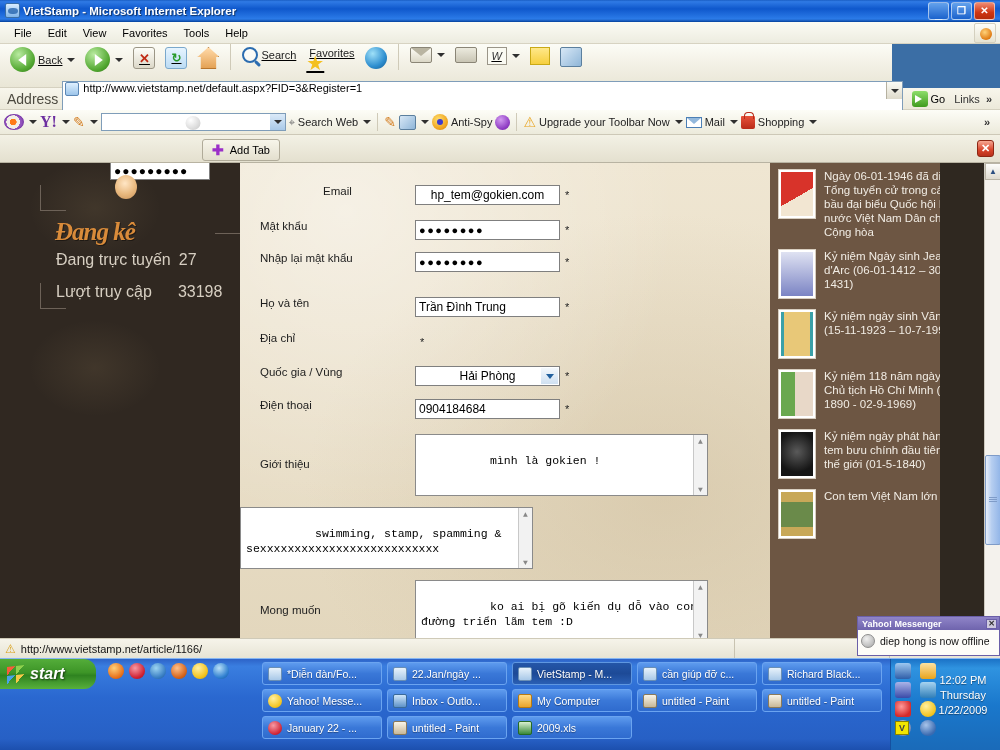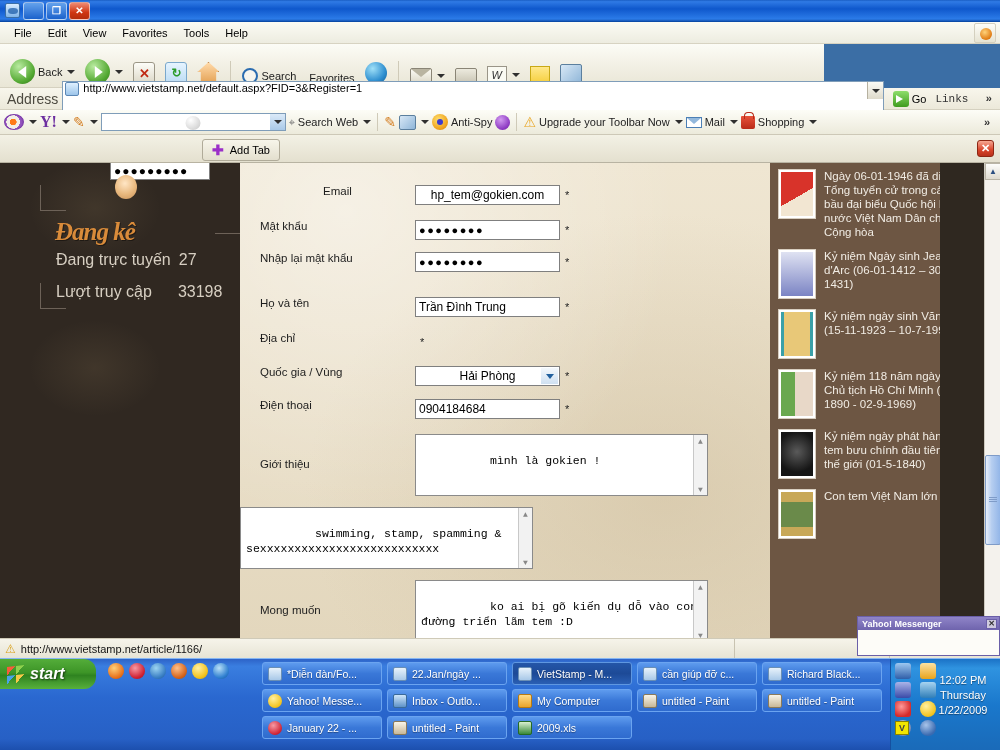--- a/index.html
+++ b/index.html
@@ -61,24 +61,25 @@
     border: 1px solid #d4d0bf; border-radius: 2px;
   }
   .ie-logo::after {
     content:""; position:absolute; left:5px; top:4px; width:12px;height:12px;
     border-radius:50%;
     background: radial-gradient(circle at 40% 35%, #ffd27a, #e07b12 70%, #b2570a);
   }
 
   
   .toolbar {
-    position: absolute; left: 0; top: 44px; width: 824px; height: 44px;
+    position: absolute; left: 0; top: 44px; width: 892px; height: 44px;
     background: linear-gradient(to bottom,#fcfcf6 0%,#f3f1e6 45%,#e9e6d6 100%);
-    display: flex; align-items: flex-end; padding-left: 6px; gap: 2px;
+    display: flex; align-items: flex-start; padding-left: 6px; gap: 2px;
     border-bottom: 1px solid #d5d1c0;
+    text-decoration: underline;
   }
   .tbtn { display: flex; align-items: center; gap: 3px; padding: 3px 4px; border-radius: 3px; white-space: nowrap; }
   .tbtn .lbl { font-size: 11px; color: #1b1b1b; }
   .circ { width: 25px; height: 25px; border-radius: 50%; position: relative; flex: 0 0 auto; }
   .circ.back { background: radial-gradient(circle at 35% 30%, #b9eba0, #53a832 65%, #2e7216); }
   .circ.fwd  { background: radial-gradient(circle at 35% 30%, #b9eba0, #53a832 65%, #2e7216); }
   .arrowL, .arrowR {
     position: absolute; left: 50%; top: 50%; width: 0; height: 0;
     border-top: 6px solid transparent; border-bottom: 6px solid transparent;
   }
@@ -116,21 +117,21 @@
   .addrinput {
     flex: 1 1 auto; height: 35px; background: #fff; border: 1px solid #7f9db9;
     display: flex; align-items: flex-start; gap: 4px; padding: 0 2px; position: relative;
   }
   .pageicon { width: 14px; height: 14px; background: linear-gradient(to bottom,#dff0ff,#9dc5ea); border:1px solid #5b87b5; border-radius:2px; flex:0 0 auto;}
   .addrtext { font-size: 11px; color: #000; white-space: nowrap; overflow: hidden; }
   .addrdrop { position:absolute; right:0; top:0; width:16px; height:17px; background: linear-gradient(to bottom,#fbfbf5,#dedacb); border-left:1px solid #b6b1a0; display:flex;align-items:center;justify-content:center;}
   .gobtn { display:flex; align-items:center; gap:3px; padding:1px 5px; }
   .goarrow { width:16px;height:16px;border-radius:3px;background:linear-gradient(to bottom,#8ede6b,#3f9b1e); position:relative;}
   .goarrow::after{content:"";position:absolute;left:3px;top:4px;width:0;height:0;border-top:4px solid transparent;border-bottom:4px solid transparent;border-left:7px solid #fff;}
-  .links { display:flex; align-items:center; gap:17px; padding-right:4px; font-size:11px;color:#333;font-family:Liberation Mono, monospace;}
+  .links { display:flex; align-items:center; gap:6px; padding-right:4px; font-size:11px;color:#333;}
 
   
   .ytb {
     position: absolute; left: 0; top: 110px; width: 1000px; height: 25px;
     background: linear-gradient(to bottom,#fdfdf7,#eceadb);
     display: flex; align-items: center; gap: 3px; padding: 0 4px;
     border-bottom: 1px solid #cdc8b7; font-size: 11px; color:#222;
   }
   .yeye { width:20px;height:16px;border-radius:50%;
     background: radial-gradient(circle at 45% 50%, #ff7a18 0%, #ff7a18 28%, #f2efe6 29%, #f2efe6 55%, #9a5cc4 56%, #7a3aa8 100%);
@@ -376,20 +377,21 @@
     display:flex;align-items:center;justify-content:center; font-weight:bold;
   }
 </style>
 </head>
 <body>
 
 <div class="app">
 
   <div class="titlebar">
     <div class="title-ico"></div>
+    <div class="title-text">VietStamp - Microsoft Internet Explorer</div>
     <div class="winbtns">
       <div class="wbtn min">
           <span class="glyph">_</span>
         </div>
       <div class="wbtn">
           <span class="glyph">❐</span>
         </div>
       <div class="wbtn close">
           <span class="glyph">✕</span>
         </div>
@@ -690,20 +692,24 @@
     <span>http://www.vietstamp.net/article/1166/</span>
     <span class="sb-cell sb1"></span>
     <span class="sb-cell sb2"></span>
   </div>
 
   <div class="toast">
     <div class="toast-hd">
       <span>Yahoo! Messenger</span>
       <span class="toast-x">✕</span>
     </div>
+    <div class="toast-bd">
+      <span class="smiley-gray"></span>
+      <span>diep hong is now offline</span>
+    </div>
   </div>
 
   <div class="taskbar">
     <div class="startbtn">
       <span class="winflag"></span>
       <span>start</span>
     </div>
 
     <div class="qlaunch">
       <span class="qi" style="background:radial-gradient(circle at 38% 32%,#ffd07a,#e8721c 65%,#b8470c);"></span>

